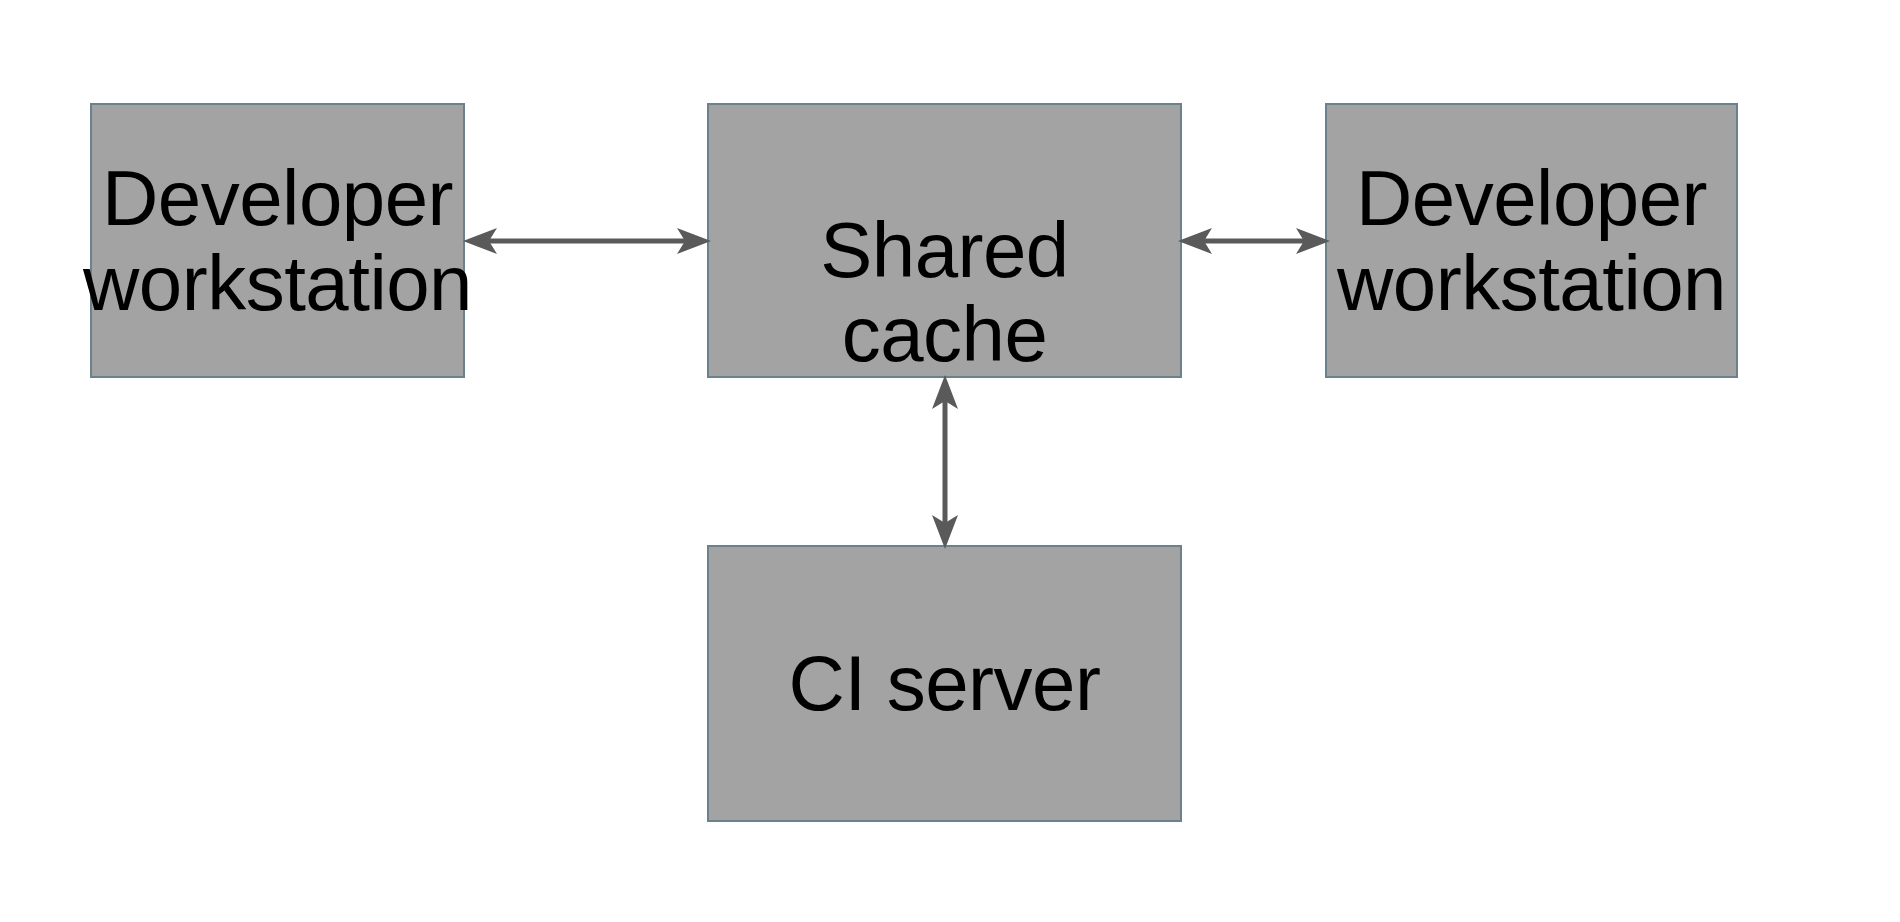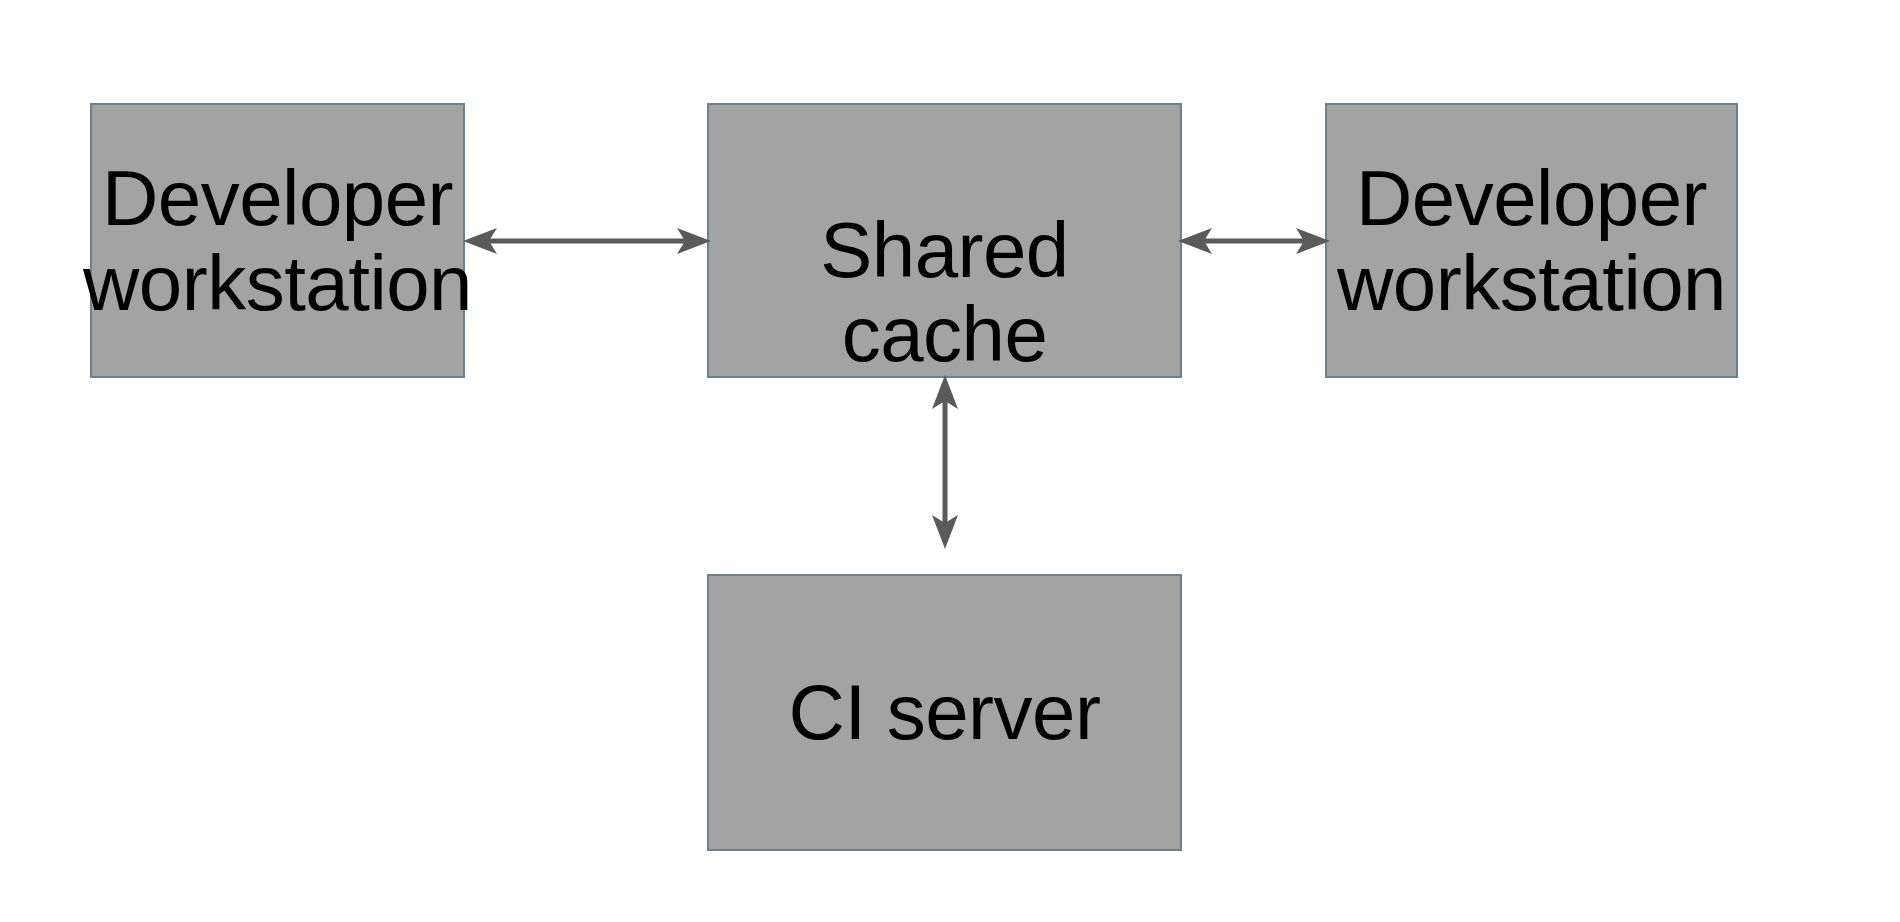--- a/index.html
+++ b/index.html
@@ -42,21 +42,21 @@
     overflow: visible;
   }
   .edge svg {
     display: block;
     overflow: visible;
   }
   
   #node-dev-left   { left: 90px;  top: 103px; width: 375px; height: 275px; }
   #node-cache      { left: 707px; top: 103px; width: 475px; height: 275px; align-items: flex-end; }
   #node-dev-right  { left: 1325px;top: 103px; width: 413px; height: 275px; }
-  #node-ci         { left: 707px; top: 574px; width: 475px; height: 277px; }
+  #node-ci         { left: 707px; top: 545px; width: 475px; height: 277px; }
   
   #edge-left-cache  { left: 463px; top: 222px; width: 248px; height: 38px; }
   #edge-cache-right { left: 1178px;top: 222px; width: 152px; height: 38px; }
   #edge-cache-ci    { left: 926px; top: 375px; width: 38px;  height: 174px; }
 </style>
 </head>
 <body>
 
 <div id="canvas">
 

